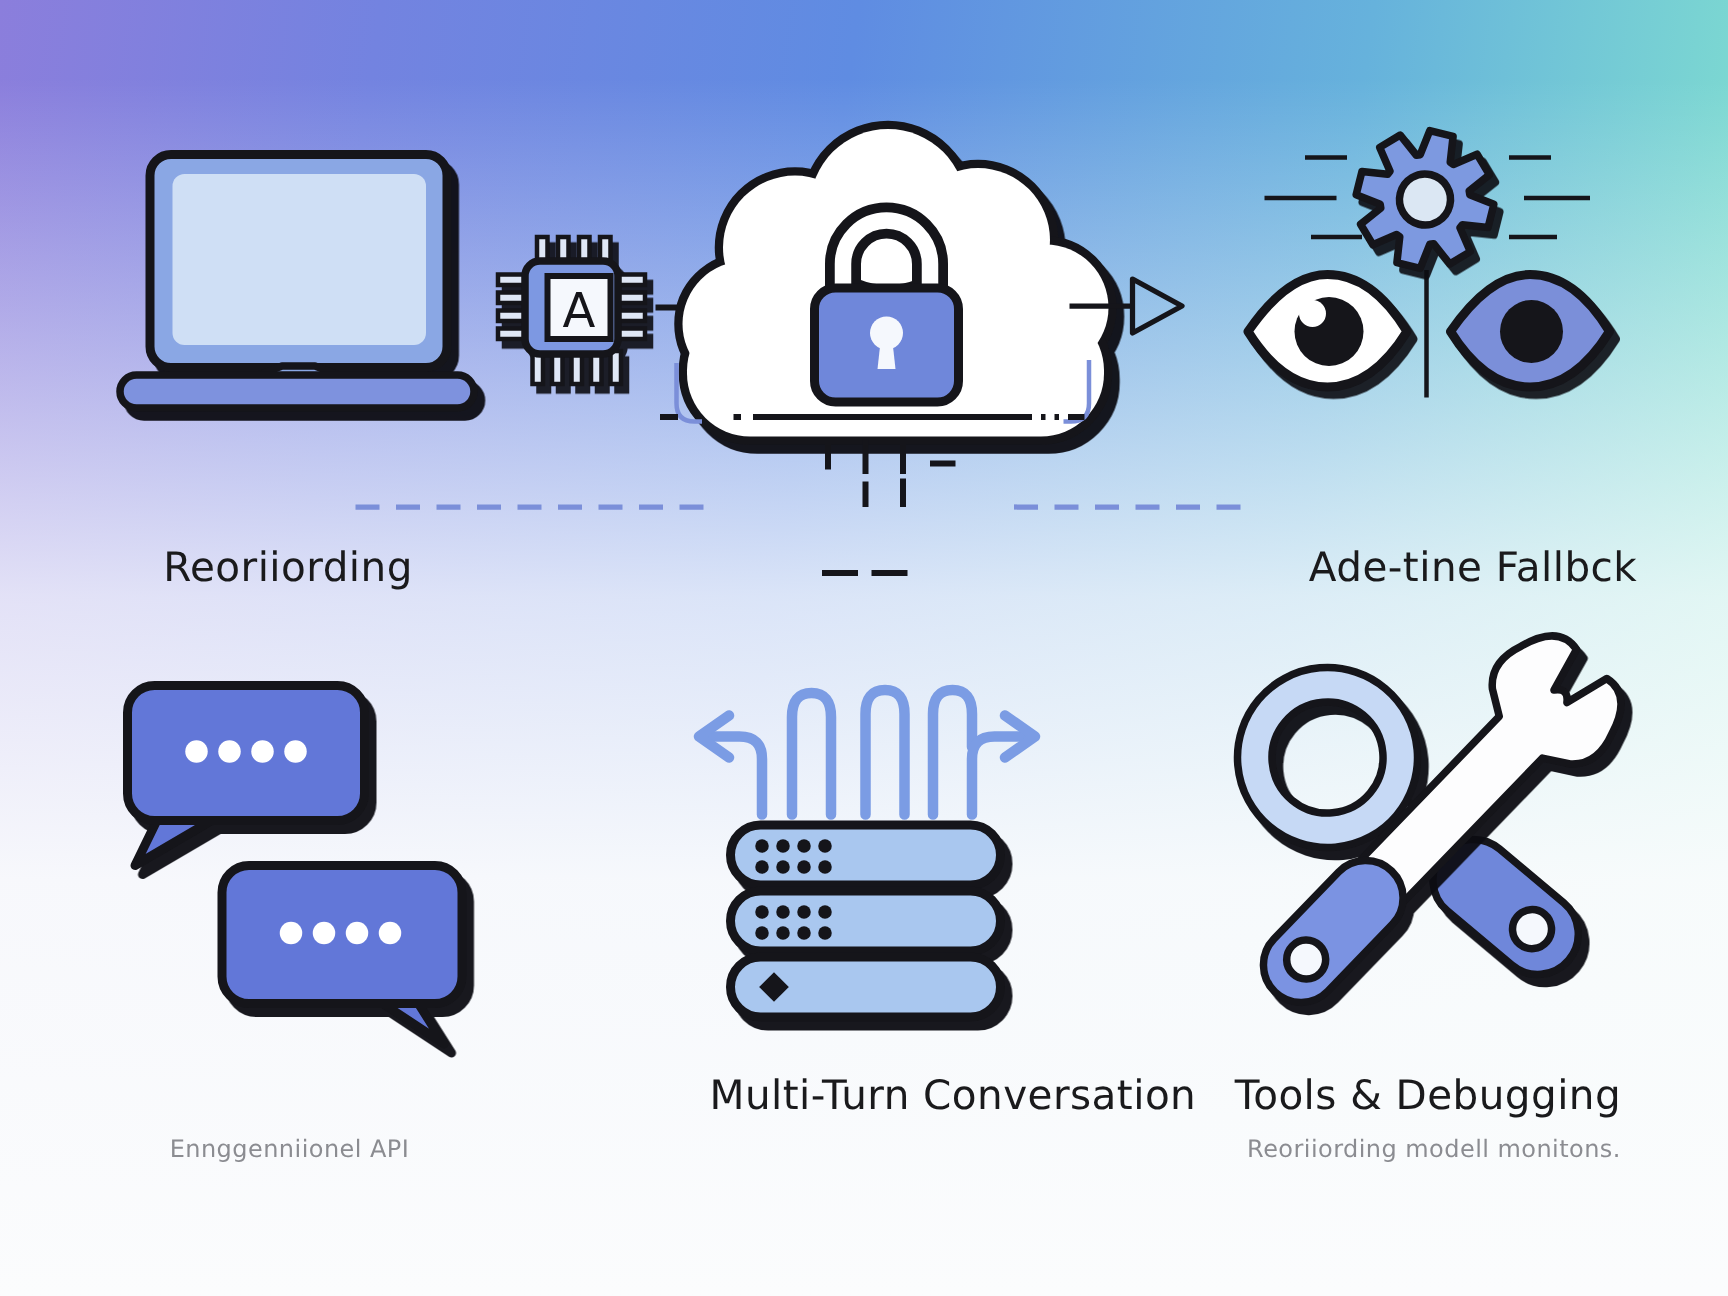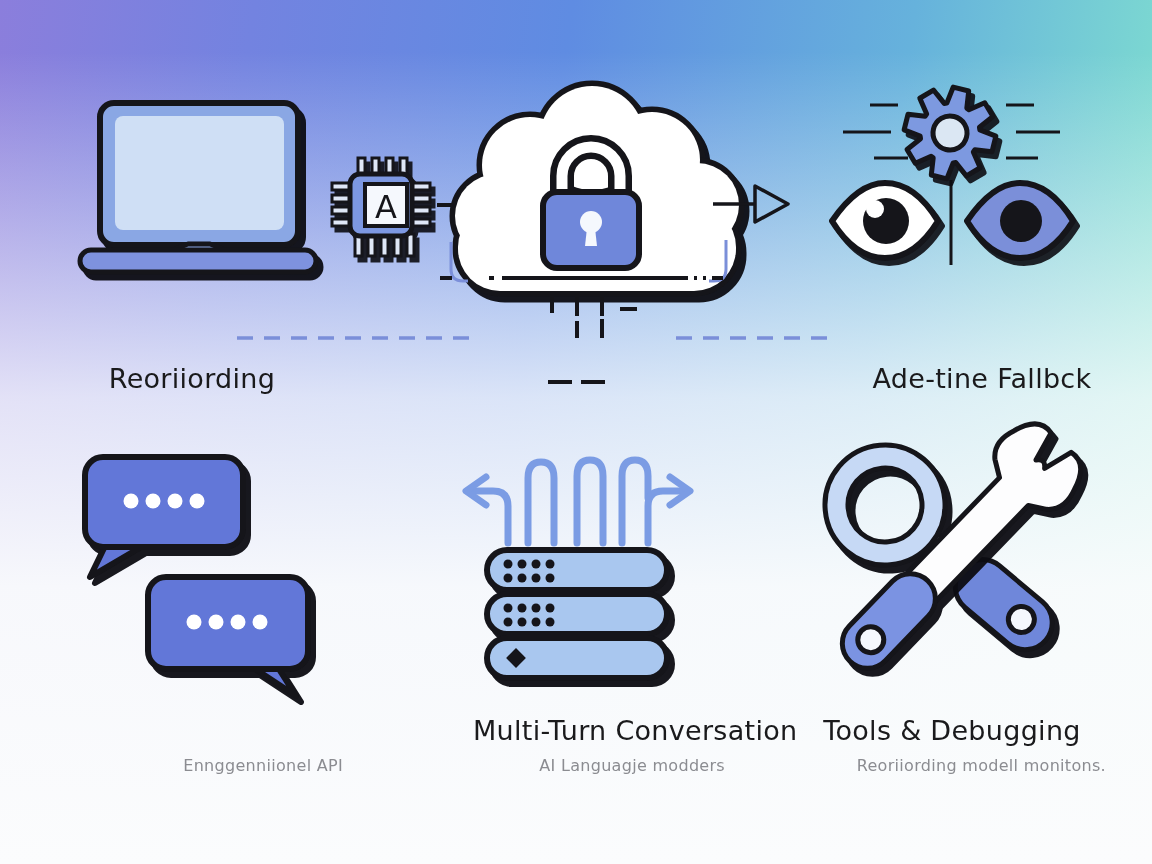--- a/index.html
+++ b/index.html
@@ -11,21 +11,21 @@
       linear-gradient(98deg, #8b7edc 0%, #7383e0 20%, #5f8ce2 45%, #66b2dc 72%, #85e8cd 100%);
   }
   svg{position:absolute;left:0;top:0;}
   .shadow{filter:drop-shadow(5px 6px 0px rgba(12,12,18,0.95));}
   .softshadow{filter:drop-shadow(4px 5px 0px rgba(12,12,18,0.9));}
   .label{
     position:absolute;text-align:center;color:#1a1a1c;
     font-size:27px;font-weight:500;letter-spacing:0.3px;white-space:nowrap;
   }
   .sublabel{
-    position:absolute;text-align:right;color:#8b8c91;
+    position:absolute;text-align:center;color:#8b8c91;
     font-size:16px;font-weight:400;letter-spacing:0.3px;white-space:nowrap;
   }
 </style>
 </head>
 <body>
 
 <div class="stage">
 
 <svg width="1152" height="864" viewBox="0 0 1152 864">
 
@@ -228,18 +228,17 @@
   </g>
 </svg>
 
   <div class="label" style="left:42px;top:363px;width:300px;">Reoriiording</div>
 
   <div class="label" style="left:832px;top:363px;width:300px;">Ade-tine Fallbck</div>
 
   <div class="sublabel" style="left:43px;top:756px;width:300px;">Ennggenniionel API</div>
 
   <div class="label" style="left:425px;top:715px;width:300px;margin-left:48px;">Multi-Turn Conversation</div>
-  <div class="sublabel" style="left:425px;top:756px;width:300px;">AI Languagje modders</div>
 
   <div class="label" style="left:802px;top:715px;width:300px;text-align:center;">Tools &amp; Debugging</div>
   <div class="sublabel" style="left:806px;top:756px;width:300px;">Reoriiording modell monitons.</div>
 
 </div>
 
 </body></html>

